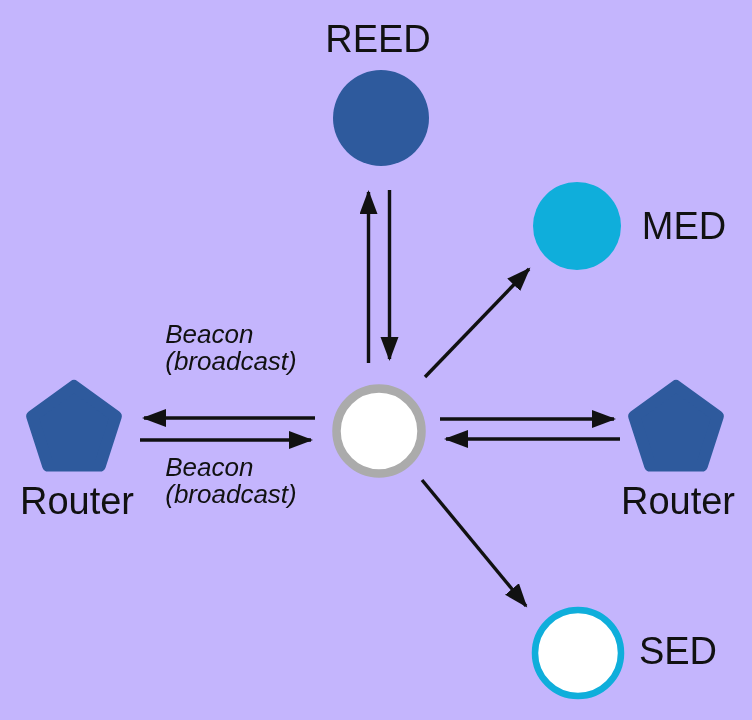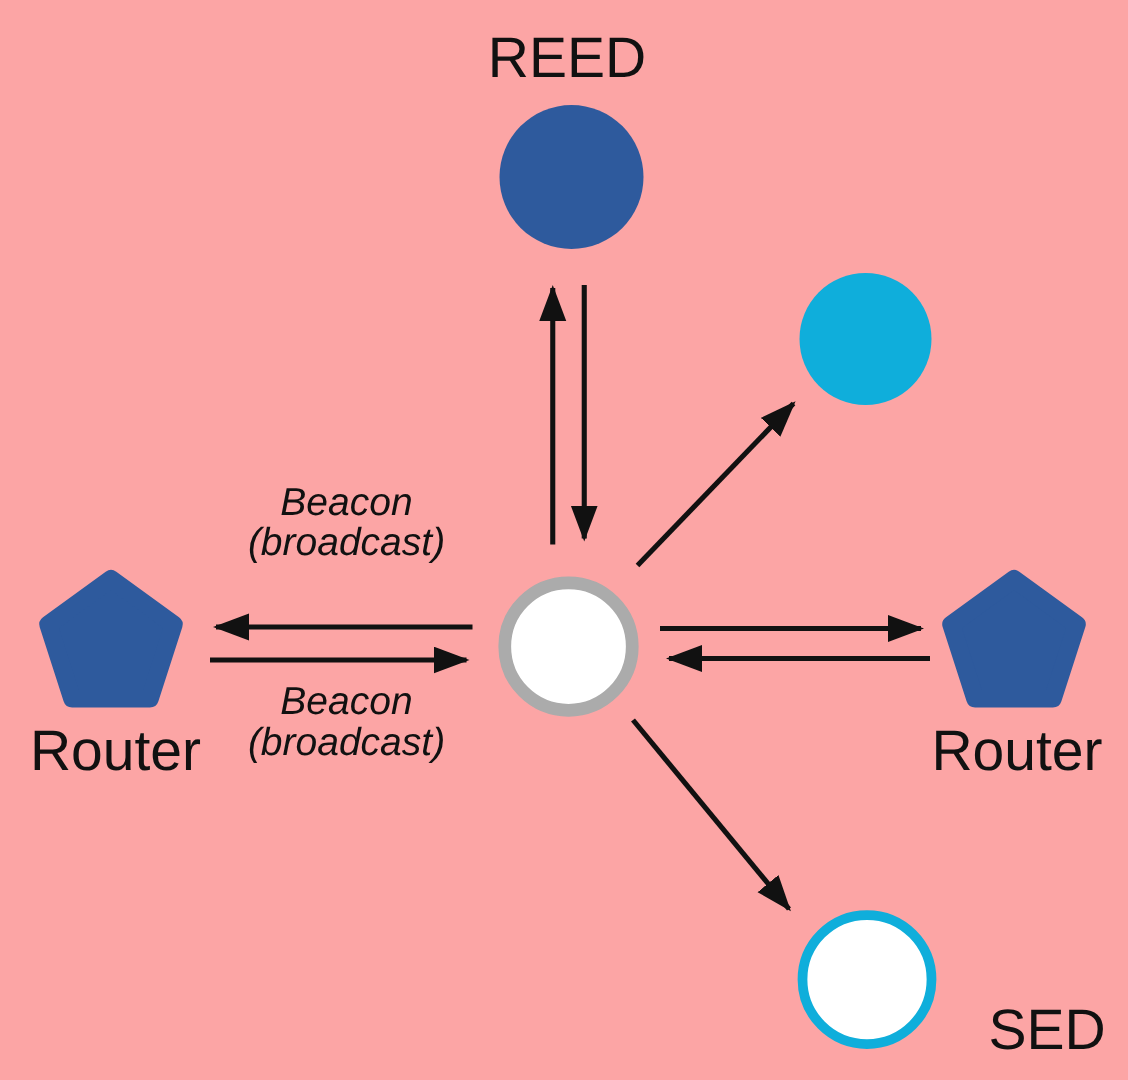--- a/index.html
+++ b/index.html
@@ -5,21 +5,21 @@
   html, body {
     margin: 0;
     padding: 0;
     background: #ffffff;
     font-family: "Liberation Sans", sans-serif;
   }
   #canvas {
     position: relative;
     width: 752px;
     height: 720px;
-    background: #fca5a5;
+    background: #c4b5fd;
     overflow: hidden;
   }
   #shapes {
     position: absolute;
     top: 0;
     left: 0;
   }
   .node-label {
     position: absolute;
     transform: translateX(-50%);
@@ -30,21 +30,21 @@
     text-align: center;
   }
   .edge-label {
     position: absolute;
     transform: translateX(-50%);
     font-size: 26px;
     font-style: italic;
     line-height: 27px;
     color: #111111;
     white-space: nowrap;
-    text-align: center;
+    text-align: left;
   }
 </style>
 </head>
 <body>
 
 <div id="canvas">
 
   <svg id="shapes" width="752" height="720" viewBox="0 0 752 720">
     <defs>
       <marker id="arrowhead" markerUnits="userSpaceOnUse" markerWidth="26" markerHeight="20" refX="22" refY="9" orient="auto">
@@ -73,26 +73,27 @@
 
     <polygon points="676,386 717.8,416.4 701.9,465.6 650.1,465.6 634.2,416.4" stroke-width="12" stroke-linejoin="round" fill="#2E5A9D" stroke="#2E5A9D"></polygon>
 
     <circle cx="379" cy="431" r="42.5" stroke-width="8.5" fill="#FFFFFF" stroke="#ABABAB"></circle>
 
     <circle cx="578" cy="653" r="43" stroke-width="6.5" fill="#FFFFFF" stroke="#0FAEDB"></circle>
   </svg>
 
   <div class="node-label" style="left:378px; top:20px;">REED</div>
 
+  <div class="node-label" style="left:684px; top:207px;">MED</div>
 
   <div class="node-label" style="left:77px; top:482px;">Router</div>
 
   <div class="node-label" style="left:678px; top:482px;">Router</div>
 
-  <div class="node-label" style="left:678px; top:668px;margin-left:20px;">SED</div>
+  <div class="node-label" style="left:678px; top:632px;">SED</div>
 
   <div class="edge-label" style="left:231px; top:321px;">
     <div>Beacon</div>
     <div>(broadcast)</div>
   </div>
 
   <div class="edge-label" style="left:231px; top:454px;">
     <div>Beacon</div>
     <div>(broadcast)</div>
   </div>

